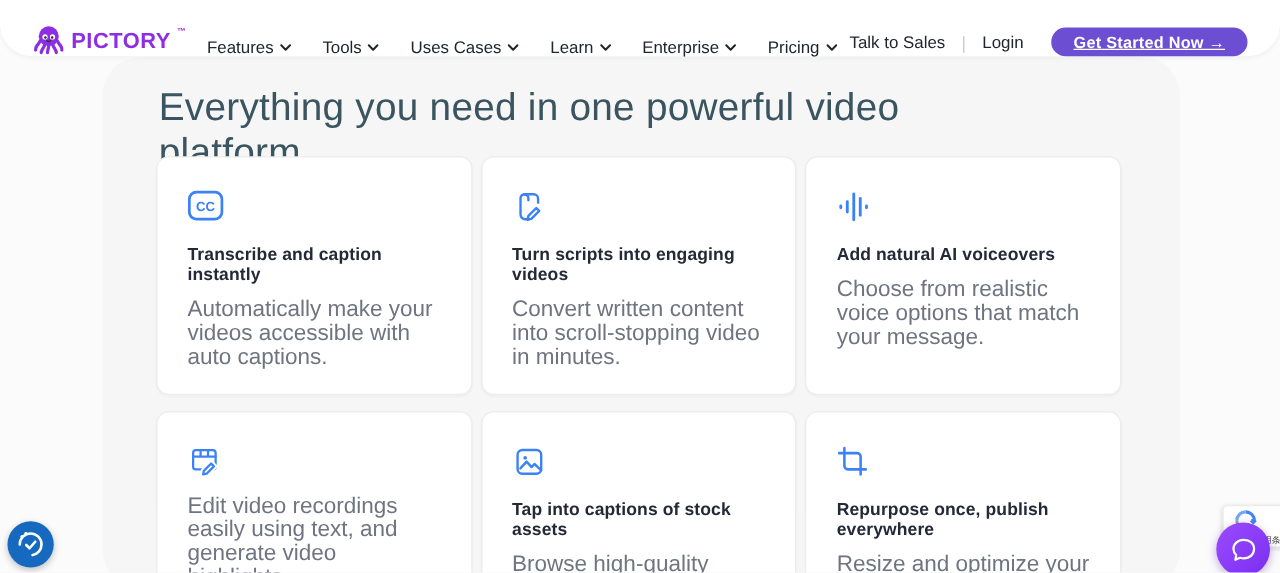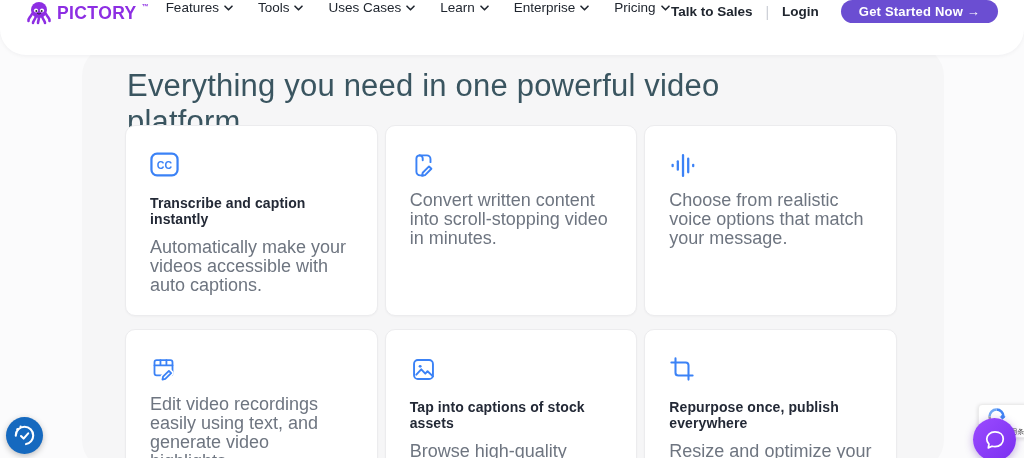--- a/index.html
+++ b/index.html
@@ -5,43 +5,44 @@
   * { margin:0; padding:0; box-sizing:border-box; }
   html,body { width:1024px; height:458px; overflow:hidden; }
   body {
     font-family:"Liberation Sans", sans-serif;
     background:#fbfbfc;
     position:relative;
     color:#1d2433;
   }
   
   .header {
-    position:absolute; top:0; left:0; right:0; height:55px;
+    position:absolute; top:0; left:0; right:0; height:45px;
     background:#ffffff;
     border-radius:0 0 26px 26px;
     box-shadow:0 1px 4px rgba(20,20,40,.05);
-    display:flex; align-items:flex-start;
+    display:flex; align-items:flex-end;
     padding:0 26px;
     z-index:20;
   }
   .logo { display:flex; align-items:flex-start; gap:5px; cursor:pointer; }
   .logo-word { font-size:17.5px; font-weight:800; letter-spacing:.4px; color:#8D2EE3; line-height:26px; }
   .logo-tm { font-size:7px; font-weight:700; color:#8D2EE3; margin-top:3px; }
   .nav { display:flex; align-items:center; gap:25px; margin-left:17px; }
   .nav-item { display:flex; align-items:center; gap:5px; font-size:13.5px; font-weight:500; color:#20262f; cursor:pointer; white-space:nowrap; }
   .nav-item .chev { display:flex; margin-top:1px; color:#20262f; }
   .spacer { flex:1; }
   .actions { display:flex; align-items:center; }
-  .textlink { font-size:13.5px; font-weight:700; color:#20262f; cursor:pointer; white-space:nowrap; }
+  .textlink { font-size:13.5px; font-weight:400; color:#20262f; cursor:pointer; white-space:nowrap; }
   .divider { color:#c9cdd4; margin:0 13px; font-size:14px; }
   .cta-btn {
     margin-left:22px; background:#6B4ED2; color:#fff;
     font-size:13px; font-weight:600; letter-spacing:.2px;
     border:none; border-radius:999px; padding:4px 18px; cursor:pointer;
     white-space:nowrap;
+    text-decoration:underline;
   }
   
   .section-panel {
     position:absolute; left:82px; top:46px; width:862px; height:424px;
     background:#f6f6f7;
     border-radius:30px;
     z-index:2;
   }
   .eyebrow {
     position:absolute; left:128px; top:34px;
@@ -194,33 +195,35 @@
 
   <div class="card">
     <span class="icon">
       <svg width="27" height="27" viewBox="0 0 24 24" stroke="currentColor" stroke-width="1.7" fill="none" stroke-linecap="round" stroke-linejoin="round">
         <path d="M8.5 3 H15 a3.2 3.2 0 0 1 3.2 3.2 V9"></path>
         <path d="M8.5 3 A2.8 2.8 0 0 0 5.7 5.8 V17.5 A3.3 3.3 0 0 0 9 20.8 h2.5"></path>
         <path d="M8.5 3 a2.8 2.8 0 0 1 2.8 2.8 V7.3"></path>
         <path d="M13.4 20.5 l-2.7 .6 .6-2.7 5.6-5.6 2.1 2.1 z"></path>
       </svg>
     </span>
+    <h3>Turn scripts into engaging videos</h3>
     <p>Convert written content into scroll-stopping video in minutes.</p>
   </div>
 
   <div class="card">
     <span class="icon">
       <svg width="27" height="27" viewBox="0 0 26 26" stroke="currentColor" stroke-width="2.2" fill="none" stroke-linecap="round">
         <path d="M3.5 12.3 v1.4"></path>
         <path d="M8.5 9 v8"></path>
         <path d="M13.5 3 v20"></path>
         <path d="M18.5 6.5 v13"></path>
         <path d="M23.3 12.3 v1.4"></path>
       </svg>
     </span>
+    <h3>Add natural AI voiceovers</h3>
     <p>Choose from realistic voice options that match your message.</p>
   </div>
 
   <div class="card">
     <span class="icon">
       <svg width="27" height="27" viewBox="0 0 24 24" stroke="currentColor" stroke-width="1.6" fill="none" stroke-linecap="round" stroke-linejoin="round">
         <rect x="4" y="3.7" width="16" height="13.6" rx="1.9"></rect>
         <path d="M4 8.3 h16 M9.3 3.7 v4.6 M14.6 3.7 v4.6"></path>
         <path d="M13.6 20.4 l-2.5 .5 .5-2.5 5.2-5.2 2 2 z" stroke="#ffffff" stroke-width="4.5"></path>
         <path d="M13.6 20.4 l-2.5 .5 .5-2.5 5.2-5.2 2 2 z"></path>

